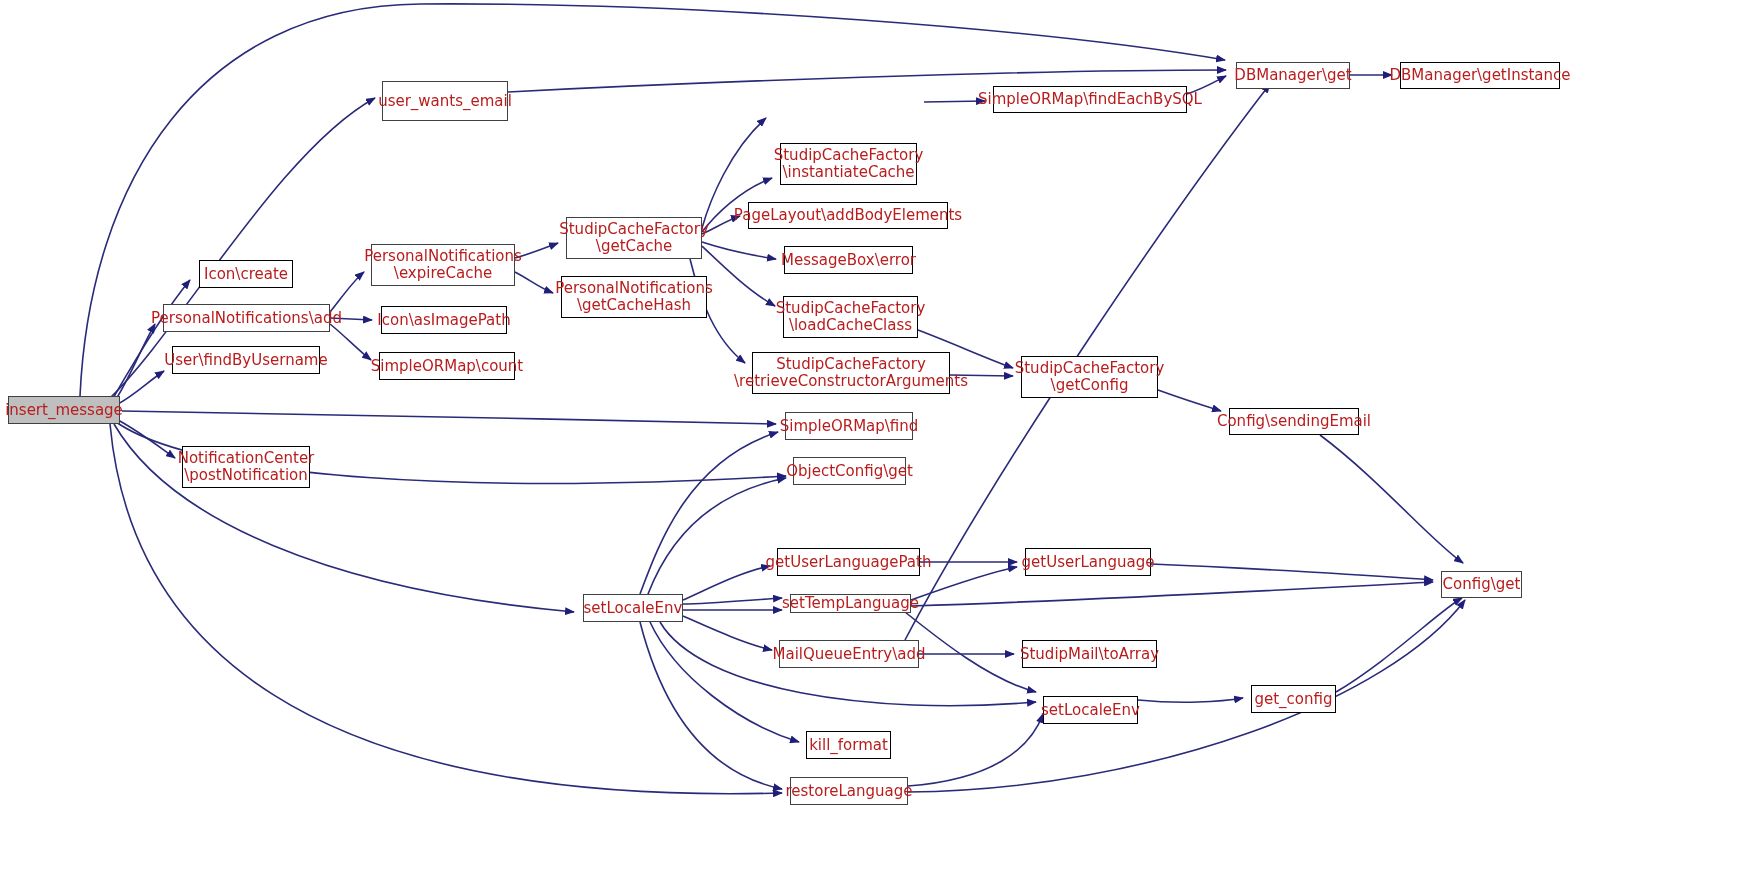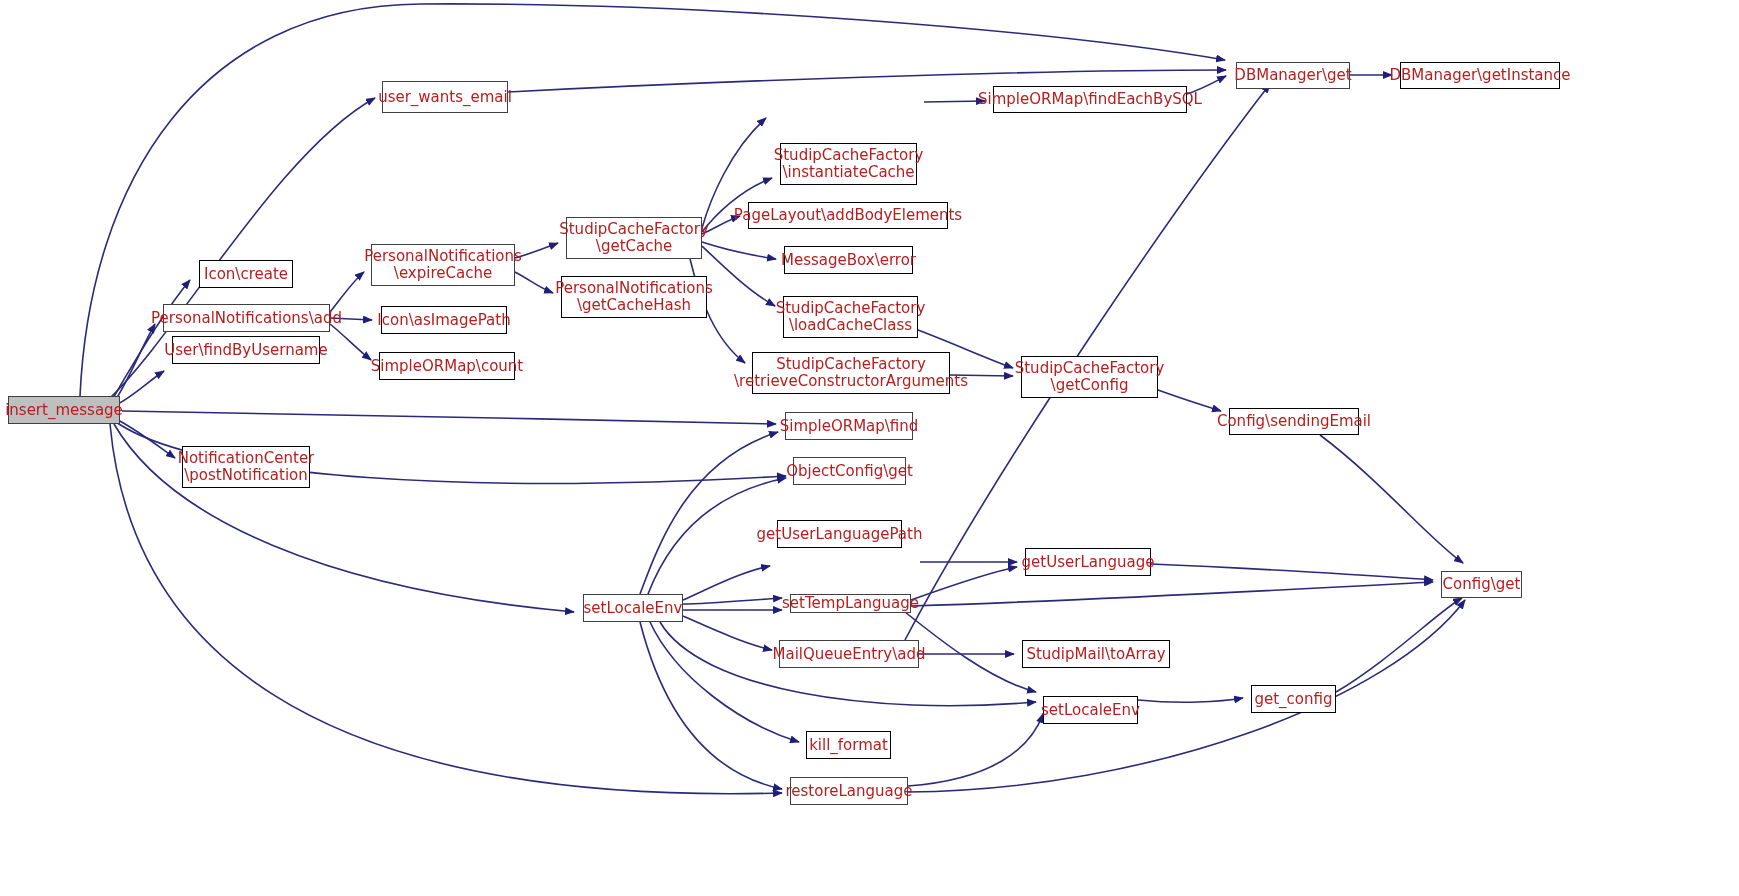--- a/index.html
+++ b/index.html
@@ -111,52 +111,52 @@
       <path d="M1336,692 C1390,660 1440,610 1462,598"></path>
 
       <path d="M908,786 C990,780 1030,750 1043,714"></path>
       <path d="M908,792 C1150,790 1390,700 1465,600"></path>
 
       <path d="M1350,75 L1392,75"></path>
     </g>
   </svg>
 
   <div class="node root thick" style="left:8px;top:396px;width:112px;height:28px;">insert_message</div>
-  <div class="node thick" style="left:382px;top:81px;width:126px;height:32px;">user_wants_email</div>
+  <div class="node thick" style="left:382px;top:81px;width:126px;height:40px;">user_wants_email</div>
   <div class="node" style="left:199px;top:260px;width:94px;height:28px;">Icon\create</div>
   <div class="node thick" style="left:163px;top:304px;width:167px;height:28px;">PersonalNotifications\add</div>
-  <div class="node" style="left:172px;top:336px;width:148px;height:28px;">User\findByUsername</div>
+  <div class="node" style="left:172px;top:346px;width:148px;height:28px;">User\findByUsername</div>
   <div class="node" style="left:182px;top:446px;width:128px;height:42px;">NotificationCenter
 \postNotification</div>
   <div class="node thick" style="left:371px;top:244px;width:144px;height:42px;">PersonalNotifications
 \expireCache</div>
   <div class="node" style="left:381px;top:306px;width:126px;height:28px;">Icon\asImagePath</div>
   <div class="node" style="left:379px;top:352px;width:136px;height:28px;">SimpleORMap\count</div>
   <div class="node thick" style="left:566px;top:217px;width:136px;height:42px;">StudipCacheFactory
 \getCache</div>
   <div class="node" style="left:561px;top:276px;width:146px;height:42px;">PersonalNotifications
 \getCacheHash</div>
   <div class="node" style="left:780px;top:143px;width:137px;height:42px;">StudipCacheFactory
 \instantiateCache</div>
   <div class="node" style="left:748px;top:202px;width:200px;height:27px;">PageLayout\addBodyElements</div>
   <div class="node" style="left:784px;top:246px;width:129px;height:28px;">MessageBox\error</div>
   <div class="node" style="left:783px;top:296px;width:135px;height:42px;">StudipCacheFactory
 \loadCacheClass</div>
   <div class="node" style="left:752px;top:352px;width:198px;height:42px;">StudipCacheFactory
 \retrieveConstructorArguments</div>
   <div class="node thick" style="left:785px;top:412px;width:128px;height:28px;">SimpleORMap\find</div>
   <div class="node thick" style="left:793px;top:457px;width:113px;height:28px;">ObjectConfig\get</div>
-  <div class="node" style="left:777px;top:520px;width:125px;height:28px;">getUserLanguagePath</div>
+  <div class="node" style="left:777px;top:548px;width:143px;height:28px;">getUserLanguagePath</div>
   <div class="node thick" style="left:583px;top:594px;width:100px;height:28px;">setLocaleEnv</div>
   <div class="node thick" style="left:790px;top:594px;width:121px;height:19px;">setTempLanguage</div>
   <div class="node thick" style="left:779px;top:640px;width:140px;height:28px;">MailQueueEntry\add</div>
   <div class="node" style="left:806px;top:731px;width:85px;height:28px;">kill_format</div>
   <div class="node thick" style="left:790px;top:777px;width:118px;height:28px;">restoreLanguage</div>
   <div class="node" style="left:1025px;top:548px;width:126px;height:28px;">getUserLanguage</div>
-  <div class="node" style="left:1022px;top:640px;width:148px;height:28px;">StudipMail\toArray</div>
+  <div class="node" style="left:1022px;top:640px;width:135px;height:28px;">StudipMail\toArray</div>
   <div class="node" style="left:1043px;top:685px;width:95px;height:28px;margin-top:11px;">setLocaleEnv</div>
   <div class="node" style="left:1251px;top:685px;width:85px;height:28px;">get_config</div>
   <div class="node" style="left:1021px;top:356px;width:137px;height:42px;">StudipCacheFactory
 \getConfig</div>
   <div class="node" style="left:1229px;top:408px;width:130px;height:27px;">Config\sendingEmail</div>
   <div class="node thick" style="left:1441px;top:571px;width:81px;height:27px;">Config\get</div>
   <div class="node" style="left:993px;top:86px;width:194px;height:27px;">SimpleORMap\findEachBySQL</div>
   <div class="node thick" style="left:1236px;top:62px;width:114px;height:27px;">DBManager\get</div>
   <div class="node" style="left:1400px;top:62px;width:160px;height:27px;">DBManager\getInstance</div>
 

